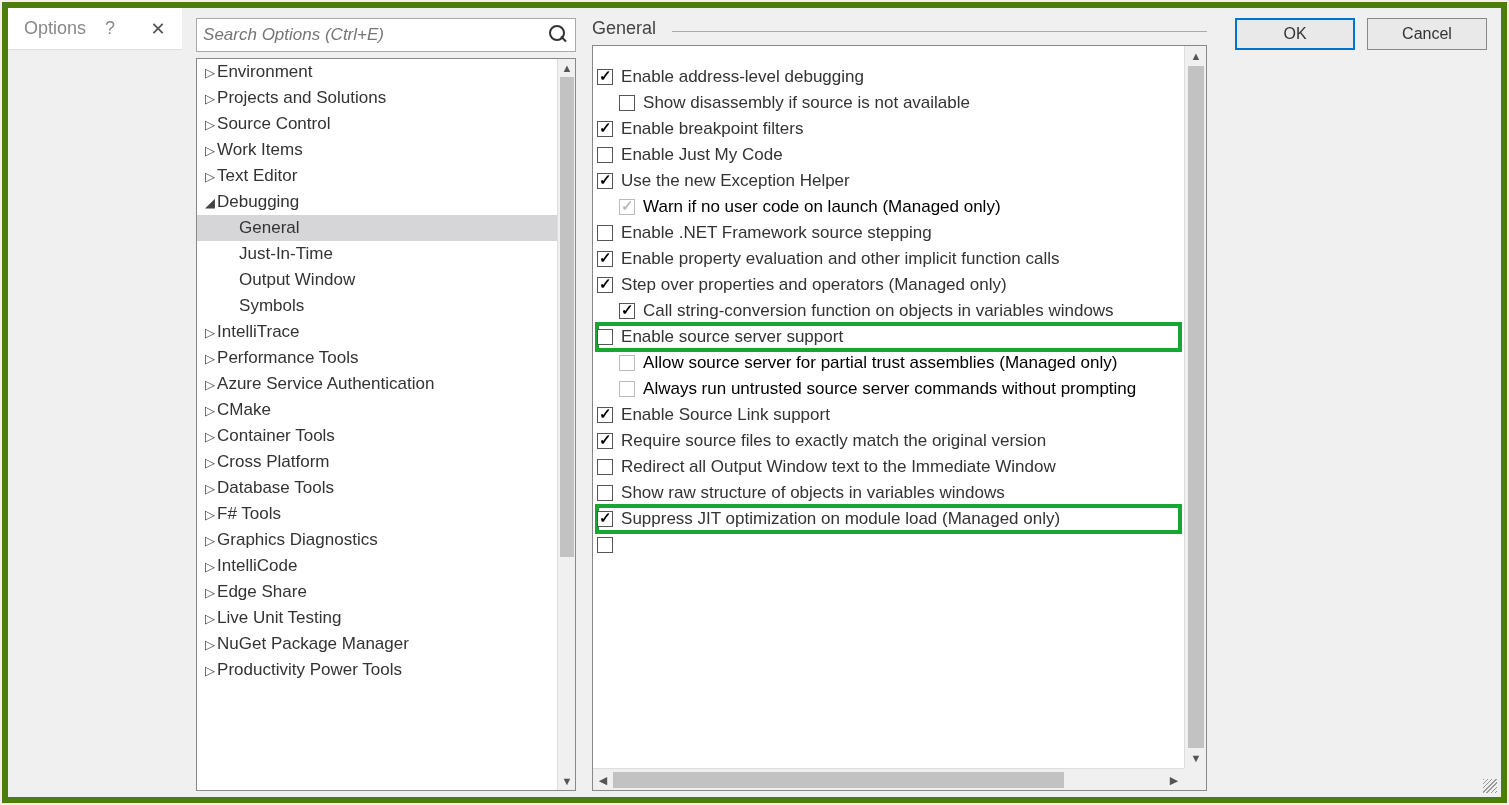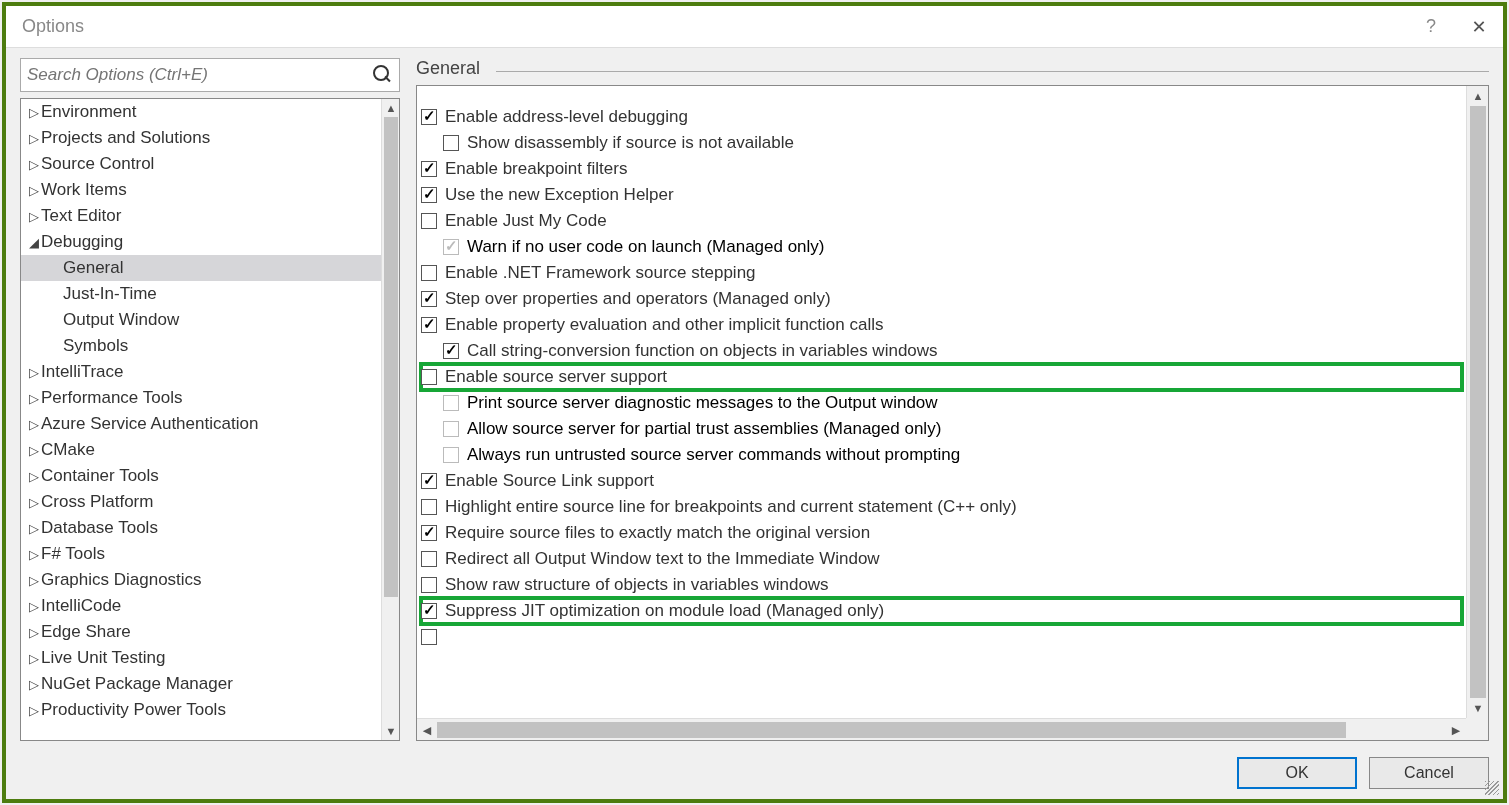--- a/index.html
+++ b/index.html
@@ -10,23 +10,23 @@
     color: #333;
     width: 1509px;
     height: 805px;
     overflow: hidden;
     position: relative;
   }
   .dialog {
     position: absolute;
     top: 2px; left: 2px; right: 2px; bottom: 2px;
     background: #f0f0f0;
-    border: 4px solid #4d7c0f;
+    border: 6px solid #4d7c0f;
     display: flex;
-    flex-direction: column;
+    flex-direction: row;
   }
   .titlebar {
     height: 42px;
     display: flex;
     align-items: center;
     padding-left: 16px;
     background: #fff;
     border-bottom: 1px solid #ddd;
   }
   .titlebar .title {
@@ -395,82 +395,72 @@
               <span class="chk"></span>
               <span>Show disassembly if source is not available</span>
             </div>
             <div class="opt-row">
               <span class="opt-indent" style="width:0px"></span>
               <span class="chk checked"></span>
               <span>Enable breakpoint filters</span>
             </div>
             <div class="opt-row">
               <span class="opt-indent" style="width:0px"></span>
+              <span class="chk"></span>
+              <span>Enable Just My Code</span>
+            </div>
+            <div class="opt-row">
+              <span class="opt-indent" style="width:0px"></span>
               <span class="chk checked"></span>
               <span>Use the new Exception Helper</span>
-            </div>
-            <div class="opt-row">
-              <span class="opt-indent" style="width:0px"></span>
-              <span class="chk"></span>
-              <span>Enable Just My Code</span>
             </div>
             <div class="opt-row disabled">
               <span class="opt-indent" style="width:22px"></span>
               <span class="chk checked disabled"></span>
               <span>Warn if no user code on launch (Managed only)</span>
             </div>
             <div class="opt-row">
               <span class="opt-indent" style="width:0px"></span>
               <span class="chk"></span>
               <span>Enable .NET Framework source stepping</span>
             </div>
             <div class="opt-row">
               <span class="opt-indent" style="width:0px"></span>
               <span class="chk checked"></span>
+              <span>Enable property evaluation and other implicit function calls</span>
+            </div>
+            <div class="opt-row">
+              <span class="opt-indent" style="width:0px"></span>
+              <span class="chk checked"></span>
               <span>Step over properties and operators (Managed only)</span>
             </div>
             <div class="opt-row">
-              <span class="opt-indent" style="width:0px"></span>
-              <span class="chk checked"></span>
-              <span>Enable property evaluation and other implicit function calls</span>
-            </div>
-            <div class="opt-row">
               <span class="opt-indent" style="width:22px"></span>
               <span class="chk checked"></span>
               <span>Call string-conversion function on objects in variables windows</span>
             </div>
             <div class="opt-row highlight1">
               <span class="opt-indent" style="width:0px"></span>
               <span class="chk"></span>
               <span>Enable source server support</span>
-            </div>
-            <div class="opt-row disabled">
-              <span class="opt-indent" style="width:22px"></span>
-              <span class="chk disabled"></span>
-              <span>Print source server diagnostic messages to the Output window</span>
             </div>
             <div class="opt-row disabled">
               <span class="opt-indent" style="width:22px"></span>
               <span class="chk disabled"></span>
               <span>Allow source server for partial trust assemblies (Managed only)</span>
             </div>
             <div class="opt-row disabled">
               <span class="opt-indent" style="width:22px"></span>
               <span class="chk disabled"></span>
               <span>Always run untrusted source server commands without prompting</span>
             </div>
             <div class="opt-row">
               <span class="opt-indent" style="width:0px"></span>
               <span class="chk checked"></span>
               <span>Enable Source Link support</span>
-            </div>
-            <div class="opt-row">
-              <span class="opt-indent" style="width:0px"></span>
-              <span class="chk"></span>
-              <span>Highlight entire source line for breakpoints and current statement (C++ only)</span>
             </div>
             <div class="opt-row">
               <span class="opt-indent" style="width:0px"></span>
               <span class="chk checked"></span>
               <span>Require source files to exactly match the original version</span>
             </div>
             <div class="opt-row">
               <span class="opt-indent" style="width:0px"></span>
               <span class="chk"></span>
               <span>Redirect all Output Window text to the Immediate Window</span>

